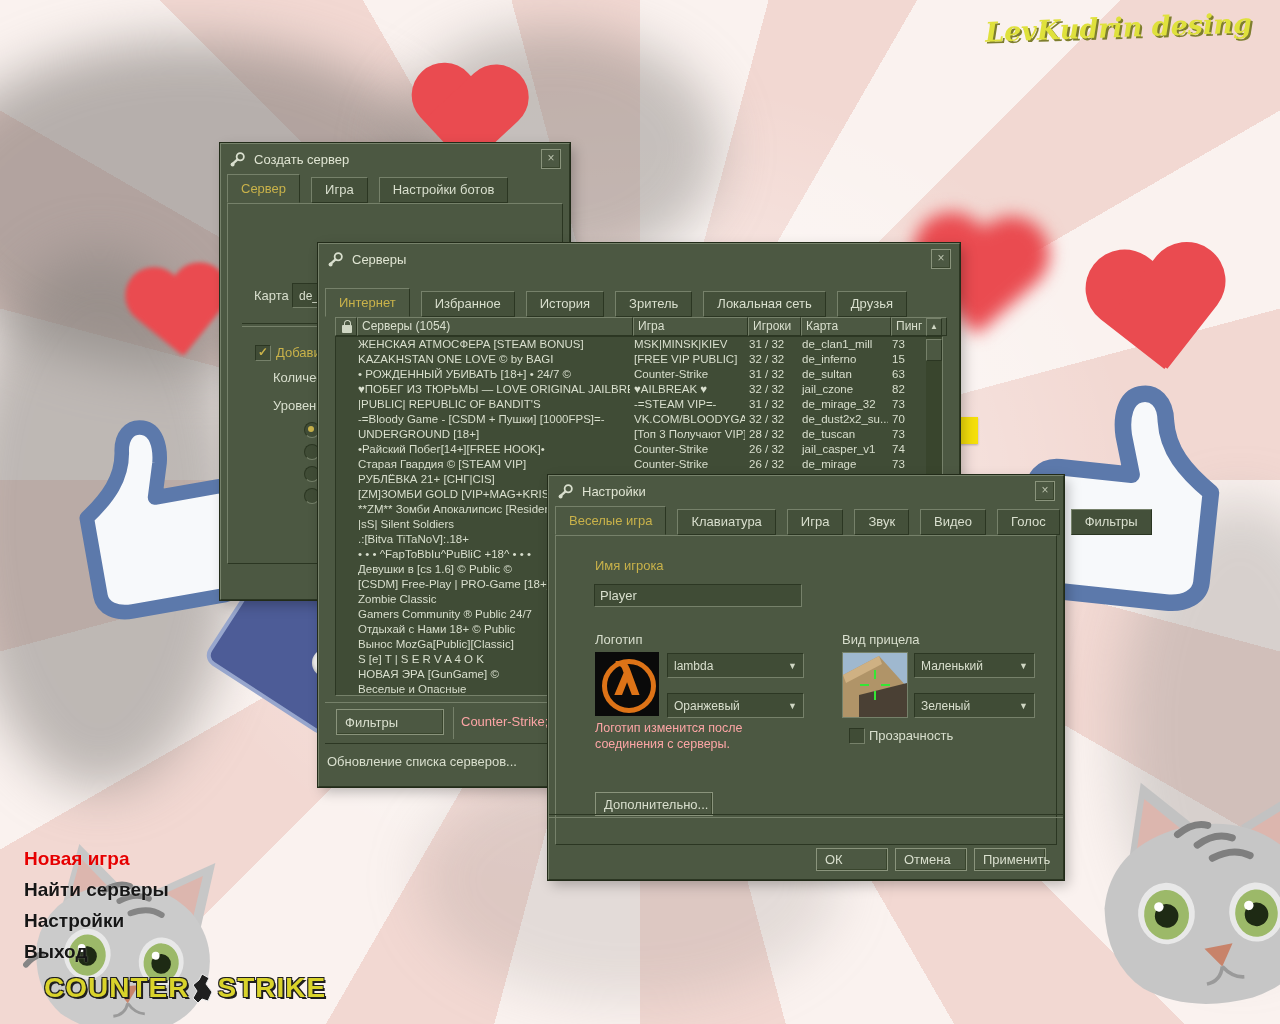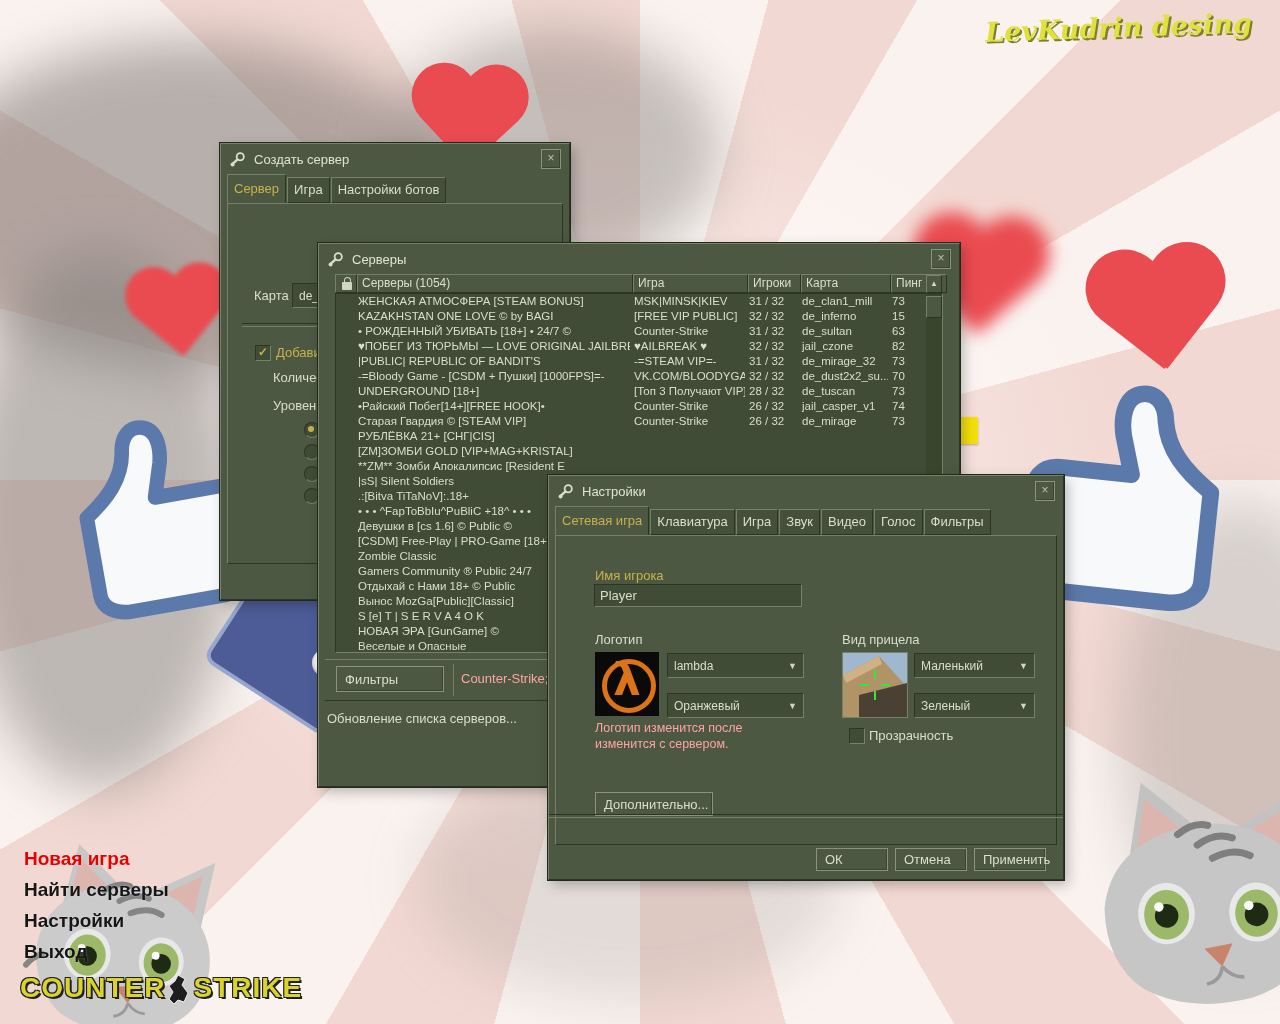--- a/index.html
+++ b/index.html
@@ -49,38 +49,38 @@
 
   .watermark{position:absolute;right:28px;top:12px;
     font-family:"DejaVu Serif",serif;font-style:italic;font-weight:bold;font-size:27px;
     color:#dfe13c;text-shadow:2px 2px 0 #7e7e2e;transform:rotate(-2deg)}
 
   
   .menu{position:absolute;left:24px;top:848px;z-index:5}
   .menu-item{font-size:19px;font-weight:bold;color:#161616;margin-bottom:9px;cursor:pointer;
     text-shadow:0 0 2px rgba(255,255,255,.4)}
   .menu-item:first-child{color:#e60000}
-  .cs-logo{position:absolute;left:20px;top:972px;z-index:5;display:flex;align-items:flex-end;gap:3px}
+  .cs-logo{position:absolute;left:44px;top:972px;z-index:5;display:flex;align-items:center;gap:3px}
   .cs-logo .word{font-size:28px;font-weight:bold;text-transform:uppercase;letter-spacing:1px;
     color:#d9d32b;text-shadow:2px 2px 0 #1f1f1f,-1px -1px 0 #1f1f1f,1px -1px 0 #1f1f1f,-1px 1px 0 #1f1f1f}
 
   
   .win{position:absolute;background:#4c5842;color:#d9dfce;font-size:13px;
     border:1px solid;border-color:#77826b #2b3622 #2b3622 #77826b;
     box-shadow:0 0 0 1px #222b19,4px 5px 12px rgba(0,0,0,.25)}
   .titlebar{display:flex;align-items:center;height:30px;padding:0 8px;gap:7px}
   .title{color:#dfe4d2}
   .closebtn{margin-left:auto;width:18px;height:18px;line-height:16px;text-align:center;
     border:1px solid #8a947c;color:#b9c1ac;font-size:12px;cursor:pointer;
     box-shadow:inset -1px -1px 0 #39452d}
   .steam-ic{width:18px;height:18px;flex:0 0 18px}
 
   .tabs{display:flex;align-items:flex-end;padding-left:6px}
-  .tab{height:24px;line-height:24px;padding:0 6px;background:#44503a;
-    border:1px solid;border-color:#76816a #2b3622 #2b3622 #76816a;margin-right:1px;
+  .tab{height:24px;line-height:24px;padding:0 13px;background:#44503a;
+    border:1px solid;border-color:#76816a #2b3622 #2b3622 #76816a;margin-right:11px;
     white-space:nowrap;cursor:pointer}
   .tab.active{height:27px;line-height:27px;background:#4c5842;color:#c9b24a;
     border-bottom-color:#4c5842;position:relative;z-index:2}
   .panel{border:1px solid;border-color:#76816a #2b3622 #2b3622 #76816a;margin:0 6px;position:relative}
   .btn{background:#4c5842;border:1px solid #8a947c;color:#d9dfce;font-size:13px;text-align:left;
     padding:0 8px;box-shadow:inset -1px -1px 0 #39452d;cursor:pointer;
     font-family:"Liberation Sans",sans-serif}
   .dd{position:absolute;display:flex;align-items:center;height:23px;padding:0 6px;
     background:#404c36;border:1px solid;border-color:#2c3723 #76816a #76816a #2c3723;
     font-size:12px;cursor:pointer}
@@ -142,21 +142,21 @@
   .filterbar{margin:6px 6px 0 6px;border-top:1px solid #76816a;border-bottom:1px solid #2c3723;
     height:40px;position:relative}
   #filters-btn{position:absolute;left:11px;top:6px;width:108px;height:26px}
   .filterbar .vdiv{position:absolute;left:128px;top:4px;bottom:4px;width:1px;background:#76816a}
   #filters-value{position:absolute;left:136px;top:11px;font-size:13px}
   #srv-status{margin:10px 8px 0 8px;font-size:13px}
 
   
   #win-settings{left:548px;top:475px;width:514px;height:403px;z-index:30}
   #win-settings .panel{height:308px;margin-top:0}
-  #set-name-label{position:absolute;left:39px;top:32px}
+  #set-name-label{position:absolute;left:39px;top:22px}
   #set-name-input{position:absolute;left:38px;top:48px;width:196px;height:21px;
     color:#d9dfce;font-size:13px;padding:0 5px;outline:none;
     background:#404c36;border:1px solid;border-color:#2c3723 #76816a #76816a #2c3723;
     font-family:"Liberation Sans",sans-serif}
   #set-logo-label{position:absolute;left:39px;top:96px}
   .logo-img{position:absolute;left:39px;top:116px;width:64px;height:64px;background:#0a0a0a;
     overflow:hidden}
   .logo-img .ring{position:absolute;left:7px;top:7px;width:44px;height:44px;border:5px solid #dd7317;
     border-radius:50%}
   .logo-img .lam{position:absolute;left:0;top:2px;width:64px;text-align:center;
@@ -311,20 +311,28 @@
 <div class="win" id="win-servers">
   <div class="titlebar">
     <svg class="steam-ic" viewBox="0 0 20 20">
         <circle cx="12.5" cy="7.5" r="4" fill="none" stroke="#d9dfce" stroke-width="2"></circle>
         <path d="M9.5 10.5 L4 15.5" stroke="#d9dfce" stroke-width="2.6" stroke-linecap="round"></path>
         <circle cx="4" cy="16" r="2.2" fill="#d9dfce"></circle>
       </svg>
     <span class="title">Серверы</span>
     <span class="closebtn">×</span>
   </div>
+  <div class="tabs">
+    <span class="tab active">Интернет</span>
+    <span class="tab">Избранное</span>
+    <span class="tab">История</span>
+    <span class="tab">Зритель</span>
+    <span class="tab">Локальная сеть</span>
+    <span class="tab">Друзья</span>
+  </div>
   <div class="srv-table">
     <div class="srv-head">
       <span class="hcell c0"><span class="lock"></span></span>
       <span class="hcell c1">Серверы (1054)</span>
       <span class="hcell c2">Игра</span>
       <span class="hcell c3">Игроки</span>
       <span class="hcell c4">Карта</span>
       <span class="hcell c5">Пинг</span>
       <span class="c6"></span>
     </div>
@@ -541,21 +549,21 @@
   <div class="titlebar">
     <svg class="steam-ic" viewBox="0 0 20 20">
         <circle cx="12.5" cy="7.5" r="4" fill="none" stroke="#d9dfce" stroke-width="2"></circle>
         <path d="M9.5 10.5 L4 15.5" stroke="#d9dfce" stroke-width="2.6" stroke-linecap="round"></path>
         <circle cx="4" cy="16" r="2.2" fill="#d9dfce"></circle>
       </svg>
     <span class="title">Настройки</span>
     <span class="closebtn">×</span>
   </div>
   <div class="tabs">
-    <span class="tab active">Сетевая игра</span>
+    <span class="tab active">Веселые игра</span>
     <span class="tab">Клавиатура</span>
     <span class="tab">Игра</span>
     <span class="tab">Звук</span>
     <span class="tab">Видео</span>
     <span class="tab">Голос</span>
     <span class="tab">Фильтры</span>
   </div>
   <div class="panel">
     <span class="ylabel" id="set-name-label">Имя игрока</span>
     <input id="set-name-input" value="Player" style="">
@@ -567,21 +575,21 @@
     <div class="dd" id="dd-logo">
       <span>lambda</span>
       <span class="arr">▼</span>
     </div>
     <div class="dd" id="dd-logocolor">
       <span>Оранжевый</span>
       <span class="arr">▼</span>
     </div>
     <div class="gray" id="logo-note">
       <div>Логотип изменится после</div>
-      <div>изменится с сервером.</div>
+      <div>соединения с серверы.</div>
     </div>
     <span id="set-cross-label">Вид прицела</span>
     <div class="cross-img">
       <svg viewBox="0 0 64 64" width="64" height="64">
         <rect width="64" height="64" fill="#9fb8cf"></rect>
         <polygon points="0,22 36,3 64,34 64,64 0,64" fill="#b09468"></polygon>
         <polygon points="0,22 36,3 39,11 3,30" fill="#cfb183"></polygon>
         <polygon points="16,42 64,30 64,64 16,64" fill="#4a4034"></polygon>
         <g stroke="#35e635" stroke-width="2">
           <line x1="32" y1="17" x2="32" y2="26"></line>

